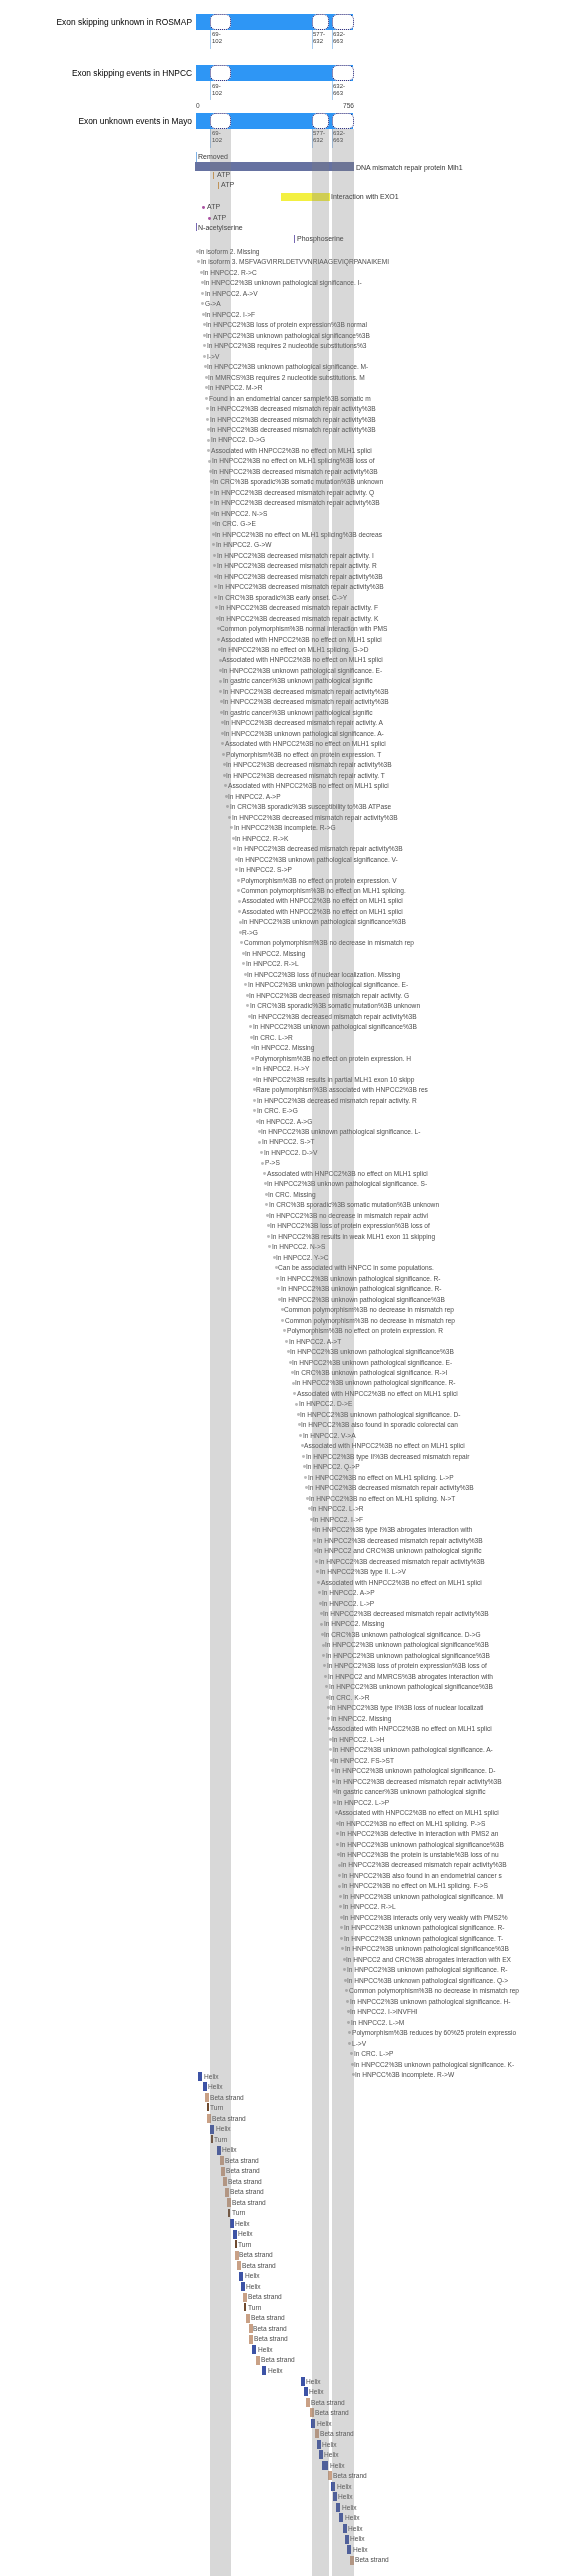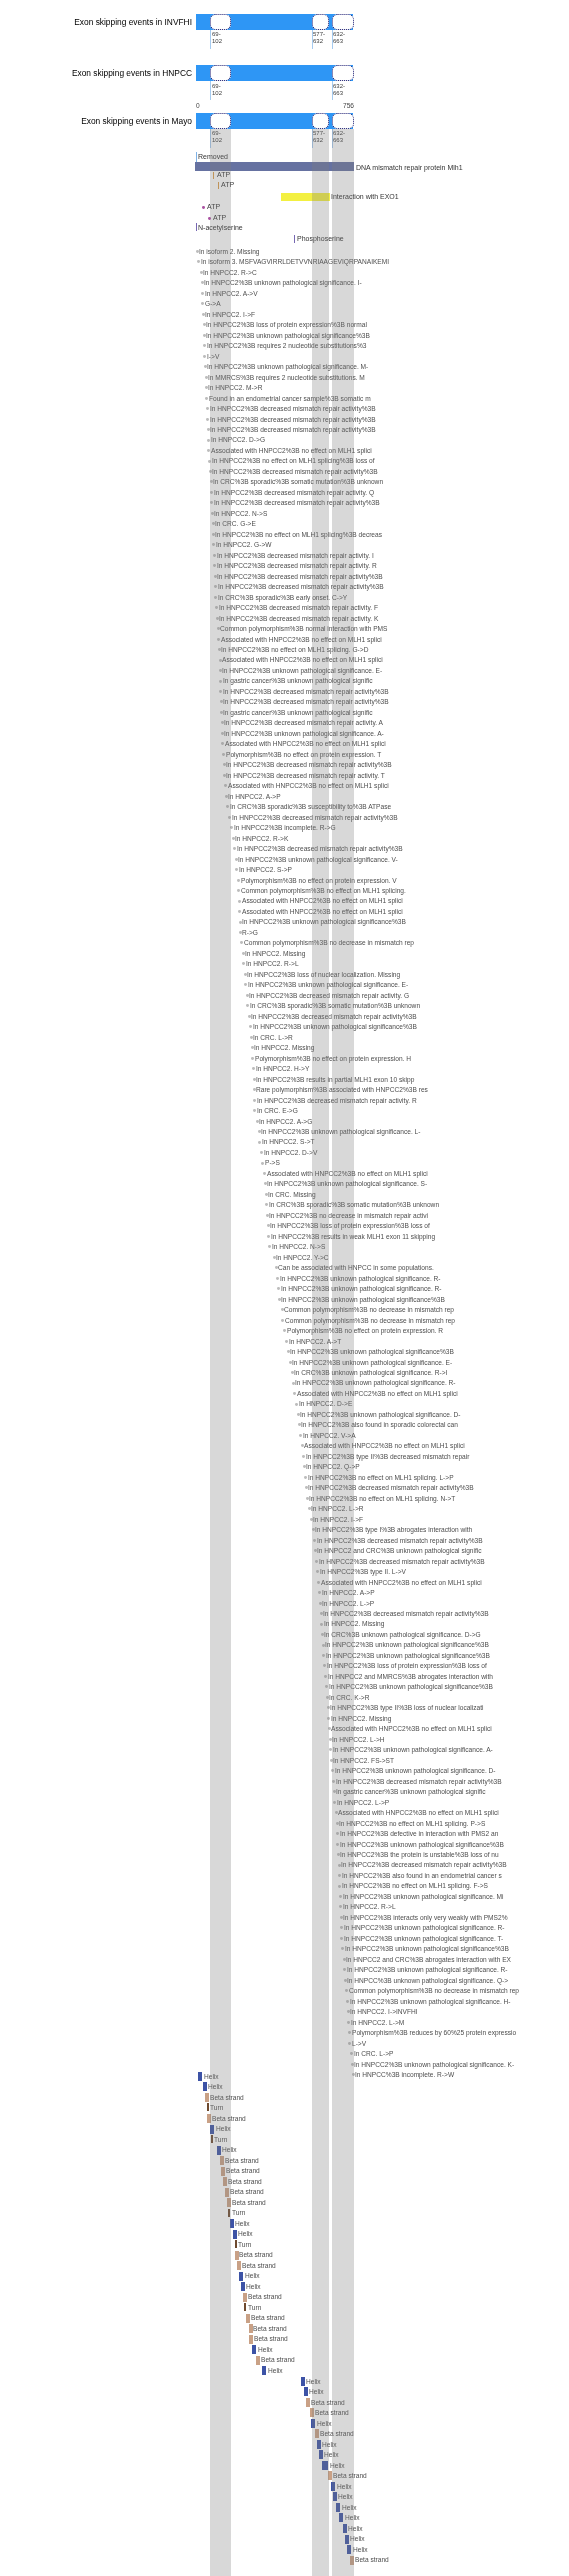--- a/index.html
+++ b/index.html
@@ -20,21 +20,21 @@
   .variant-dot{width:2.8px;height:2.8px;border-radius:50%;background:#BDBDBD;z-index:2;}
   .variant-text{font-size:6.6px;color:#4d4d4d;}
   .struct-glyph{z-index:2;}
   .struct-label{font-size:6.6px;color:#4d4d4d;}
   .hl-col{background:rgba(127,127,127,0.30);z-index:40;pointer-events:none;}
 </style>
 </head>
 <body>
 
 <div id="canvas">
-    <div class="abs track-label" style="left: 0px; top: 16.7px; width: 192px; text-align: right;">Exon skipping events in INVFHI</div>
+    <div class="abs track-label" style="left: 0px; top: 16.7px; width: 192px; text-align: right;">Exon skipping unknown in ROSMAP</div>
     <div class="abs track-bar" style="left: 196px; top: 14px; width: 157px; height: 16px; background: rgb(46, 150, 245);"></div>
     <div class="abs region-box" style="left: 210px; top: 14px; width: 21px; height: 16px;"></div>
     <div class="abs vguide" style="left: 210px; top: 30px; height: 19px;"></div>
     <div class="abs range-label" style="left: 212px; top: 31px;">69-</div>
     <div class="abs range-label" style="left: 212px; top: 38px;">102</div>
     <div class="abs region-box" style="left: 312px; top: 14px; width: 16.7px; height: 16px;"></div>
     <div class="abs vguide" style="left: 312px; top: 30px; height: 19px;"></div>
     <div class="abs range-label" style="left: 313px; top: 31px;">577-</div>
     <div class="abs range-label" style="left: 313px; top: 38px;">632</div>
     <div class="abs region-box" style="left: 332px; top: 14px; width: 21.6px; height: 16px;"></div>
@@ -44,21 +44,21 @@
     <div class="abs track-label" style="left: 0px; top: 68px; width: 192px; text-align: right;">Exon skipping events in HNPCC</div>
     <div class="abs track-bar" style="left: 196px; top: 65px; width: 157px; height: 16px; background: rgb(46, 150, 245);"></div>
     <div class="abs region-box" style="left: 210px; top: 65px; width: 21px; height: 16px;"></div>
     <div class="abs vguide" style="left: 210px; top: 81px; height: 19px;"></div>
     <div class="abs range-label" style="left: 212px; top: 83px;">69-</div>
     <div class="abs range-label" style="left: 212px; top: 90px;">102</div>
     <div class="abs region-box" style="left: 332px; top: 65px; width: 21.6px; height: 16px;"></div>
     <div class="abs vguide" style="left: 332px; top: 81px; height: 19px;"></div>
     <div class="abs range-label" style="left: 333px; top: 83px;">632-</div>
     <div class="abs range-label" style="left: 333px; top: 90px;">663</div>
-    <div class="abs track-label" style="left: 0px; top: 116px; width: 192px; text-align: right;">Exon skipping events in Mayo</div>
+    <div class="abs track-label" style="left: 0px; top: 116px; width: 192px; text-align: right;">Exon unknown events in Mayo</div>
     <div class="abs track-bar" style="left: 196px; top: 113px; width: 157px; height: 16px; background: rgb(46, 150, 245);"></div>
     <div class="abs axis-label" style="left: 196px; top: 102px;">0</div>
     <div class="abs axis-label" style="left: 326px; top: 102px; width: 28px; text-align: right;">756</div>
     <div class="abs region-box" style="left: 210px; top: 113px; width: 21px; height: 16px;"></div>
     <div class="abs vguide" style="left: 210px; top: 129px; height: 19px;"></div>
     <div class="abs range-label" style="left: 212px; top: 130px;">69-</div>
     <div class="abs range-label" style="left: 212px; top: 137px;">102</div>
     <div class="abs region-box" style="left: 312px; top: 113px; width: 16.7px; height: 16px;"></div>
     <div class="abs vguide" style="left: 312px; top: 129px; height: 19px;"></div>
     <div class="abs range-label" style="left: 313px; top: 130px;">577-</div>

